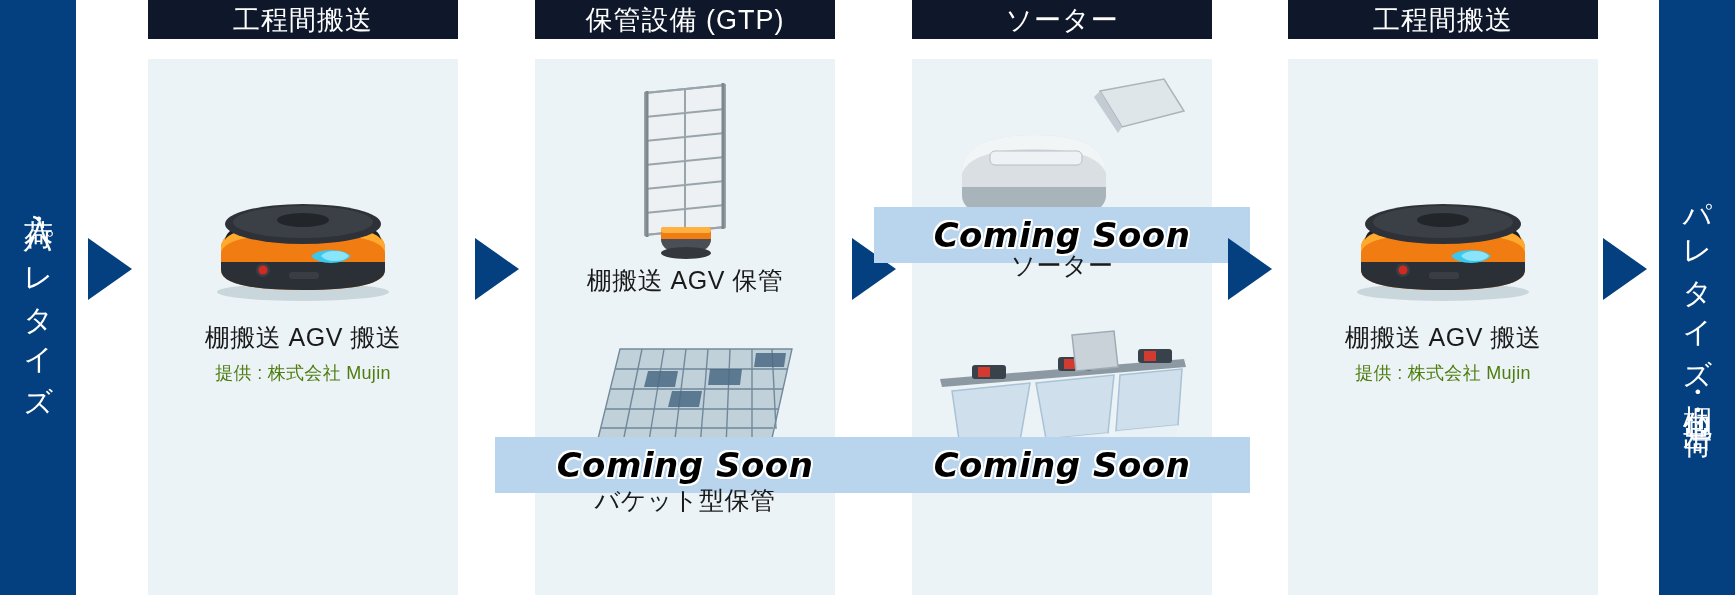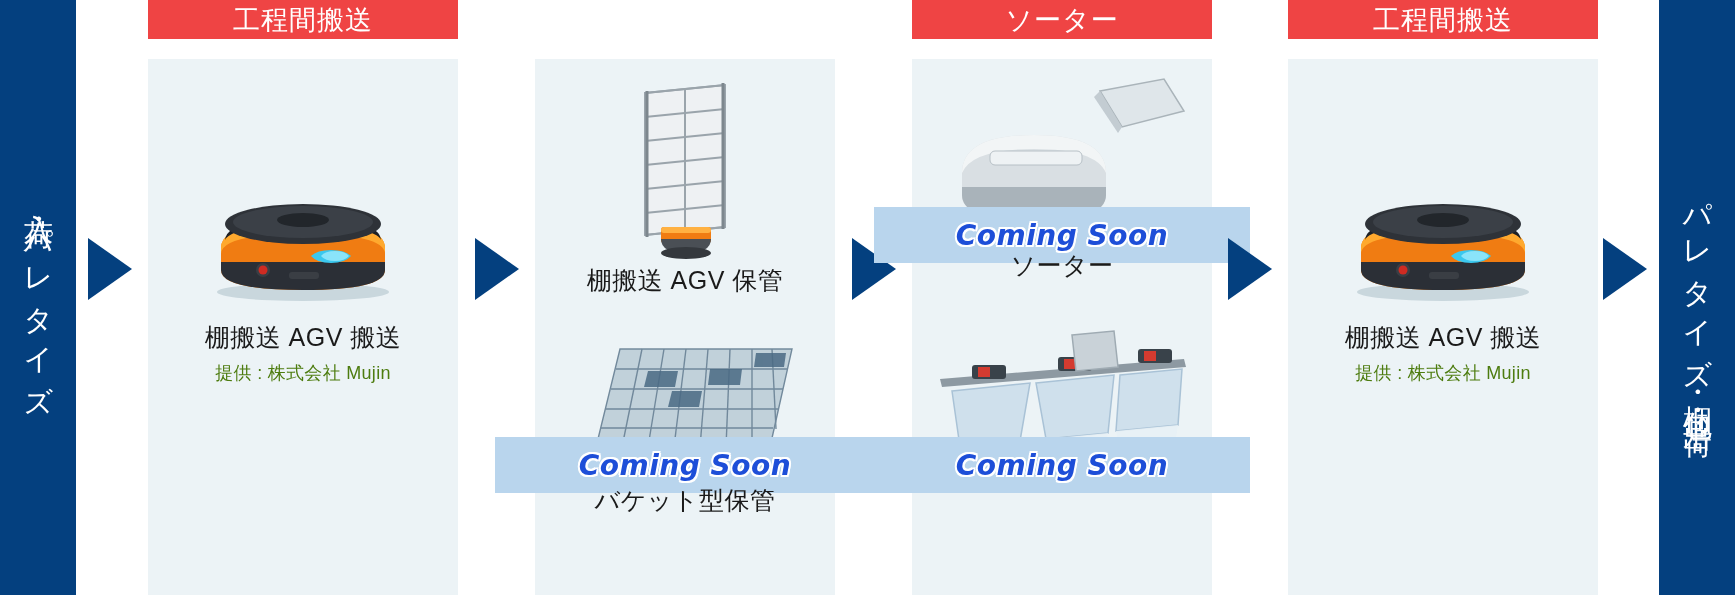--- a/index.html
+++ b/index.html
@@ -9,39 +9,39 @@
   
   .endbar{position:absolute;top:0;bottom:0;background:#04407f;color:#fff;
           display:flex;align-items:center;justify-content:center;}
   .endbar .vtext{writing-mode:vertical-rl;text-orientation:upright;
           font-size:29px;letter-spacing:6px;line-height:1.1;white-space:nowrap;}
   #bar-left{left:0;width:76px;}
   #bar-right{right:0;width:76px;}
 
   
   .col{position:absolute;top:0;bottom:0;}
-  .col .head{position:absolute;left:0;right:0;top:0;height:39px;background:#ef4444;
+  .col .head{position:absolute;left:0;right:0;top:0;height:39px;background:#0f172a;
              color:#ffffff;display:flex;align-items:center;justify-content:center;
              font-size:27px;letter-spacing:1px;white-space:nowrap;}
   .col .panel{position:absolute;left:0;right:0;top:59px;bottom:0;background:#ecf3f6;}
 
   
   .arrow{position:absolute;top:238px;width:0;height:0;
          border-top:31px solid transparent;border-bottom:31px solid transparent;
          border-left:44px solid #04407f;}
 
   
   .cell{position:absolute;left:0;right:0;text-align:center;}
   .cap{font-size:25px;color:#1a1a1a;letter-spacing:.5px;white-space:nowrap;}
   .sub{font-size:18px;color:#4d7c0f;letter-spacing:.3px;margin-top:7px;white-space:nowrap;}
 
   
   .soonband{position:absolute;background:#b9d5ed;display:flex;align-items:center;justify-content:center;}
   .soon{font-family:"DejaVu Sans","Liberation Sans",sans-serif;font-weight:bold;font-style:italic;
-        font-size:28px;color:#1d4ed8;letter-spacing:.5px;
+        font-size:34px;color:#000000;letter-spacing:.5px;
         -webkit-text-stroke:0px;
         text-shadow:
           2px 0 0 #fff,-2px 0 0 #fff,0 2px 0 #fff,0 -2px 0 #fff,
           1.6px 1.6px 0 #fff,-1.6px 1.6px 0 #fff,1.6px -1.6px 0 #fff,-1.6px -1.6px 0 #fff;}
 
   .art{position:absolute;left:0;right:0;display:flex;align-items:center;justify-content:center;}
   svg{display:block;}
 </style>
 </head>
 <body>
@@ -80,20 +80,21 @@
         <div class="cap">棚搬送 AGV 搬送</div>
         <div class="sub">提供 : 株式会社 Mujin</div>
       </div>
 
     </div>
   </div>
 
   <div class="arrow" style="left:475px;"></div>
 
   <div class="col" id="col2" style="left:535px;width:300px;">
+    <div class="head">保管設備 (GTP)</div>
     <div class="panel">
 
       <div class="art" style="top:18px;height:190px;">
         <svg width="120" height="190" viewBox="0 0 120 190">
           <g stroke="#9aa4ab" stroke-width="2" fill="#e9edef">
             <path d="M20 16 L100 8 L100 150 L20 158 Z" fill="#eef1f3"></path>
             <path d="M20 16 L20 158"></path>
               <path d="M100 8 L100 150"></path>
             <path d="M20 16 L100 8"></path>
               <path d="M20 158 L100 150"></path>

